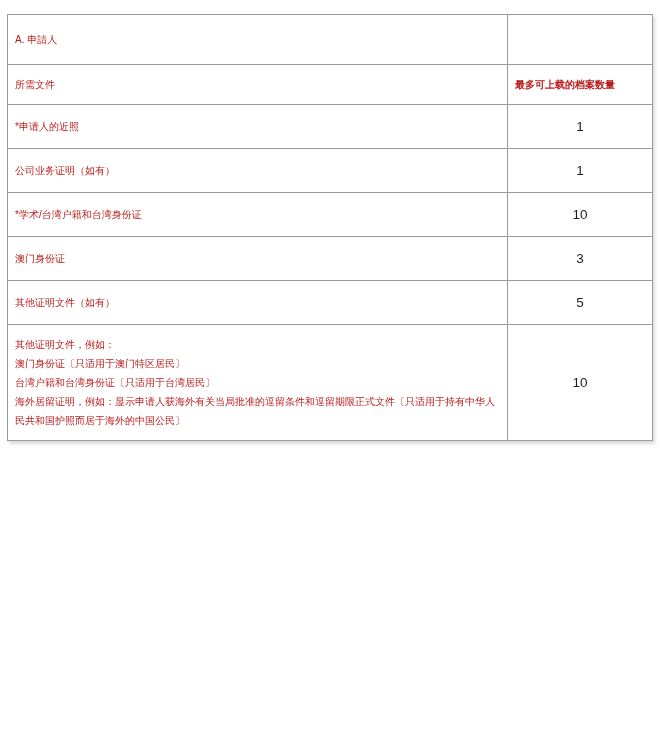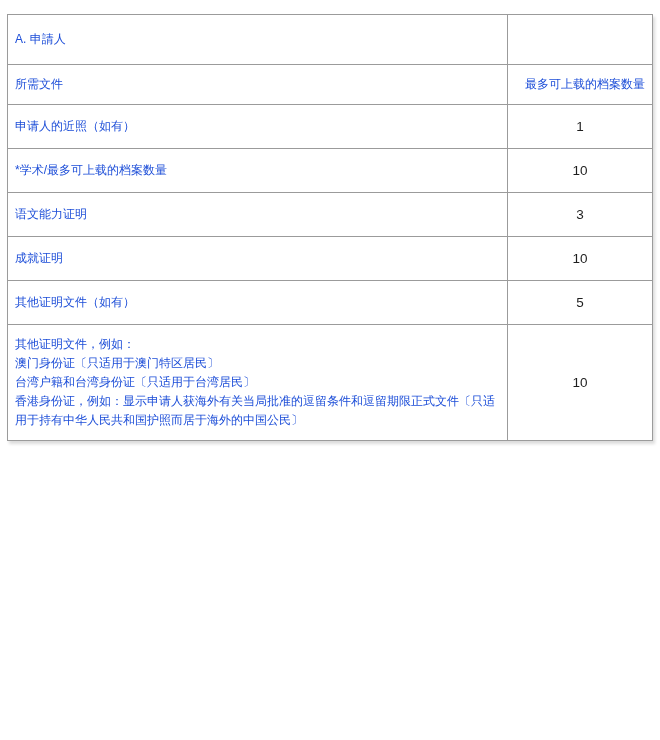--- a/index.html
+++ b/index.html
@@ -21,36 +21,36 @@
     width: 645px;
     border-collapse: collapse;
     table-layout: fixed;
     background: #ffffff;
     box-shadow: 2px 3px 3px #dcdcdc;
   }
   col.c-doc  { width: 500px; }
   col.c-num  { width: 145px; }
   td {
     border: 1px solid #9b9b9b;
-    font-size: 12px;
+    font-size: 10px;
     line-height: 19px;
-    color: #1d4ed8;
+    color: #b91c1c;
     padding: 10px 7px;
     vertical-align: middle;
     overflow: hidden;
   }
   tr.section-row td { height: 50px; }
   tr.colhead-row td { height: 26px; }
   tr.single-row td  { height: 44px; }
   td.num-cell {
     text-align: center;
     font-size: 13.5px;
     color: #1e1e1e;
   }
-  td.colhead-num { text-align: right; }
+  td.colhead-num { text-align: left; font-weight: bold; }
   .para-text {
     display: block;
     text-align: justify;
     text-justify: inter-ideograph;
   }
   .multiline-text {
     display: block;
     white-space: pre-line;
   }
 </style>
@@ -66,43 +66,43 @@
     <tbody>
       <tr class="section-row">
         <td>A. 申請人</td>
         <td></td>
       </tr>
       <tr class="colhead-row">
         <td>所需文件</td>
         <td class="colhead-num">最多可上载的档案数量</td>
       </tr>
       <tr class="single-row">
-        <td>申请人的近照（如有）</td>
+        <td>*申请人的近照</td>
         <td class="num-cell">1</td>
       </tr>
       <tr class="single-row">
-        <td>*学术/最多可上载的档案数量</td>
+        <td>公司业务证明（如有）</td>
+        <td class="num-cell">1</td>
+      </tr>
+      <tr class="single-row">
+        <td>*学术/台湾户籍和台湾身份证</td>
         <td class="num-cell">10</td>
       </tr>
       <tr class="single-row">
-        <td>语文能力证明</td>
+        <td>澳门身份证</td>
         <td class="num-cell">3</td>
-      </tr>
-      <tr class="single-row">
-        <td>成就证明</td>
-        <td class="num-cell">10</td>
       </tr>
       <tr class="single-row">
         <td>其他证明文件（如有）</td>
         <td class="num-cell">5</td>
       </tr>
       <tr class="last-row">
         <td>
             <span class="multiline-text">其他证明文件，例如：
 澳门身份证〔只适用于澳门特区居民〕
 台湾户籍和台湾身份证〔只适用于台湾居民〕
-香港身份证，例如：显示申请人获海外有关当局批准的逗留条件和逗留期限正式文件〔只适用于持有中华人民共和国护照而居于海外的中国公民〕</span>
+海外居留证明，例如：显示申请人获海外有关当局批准的逗留条件和逗留期限正式文件〔只适用于持有中华人民共和国护照而居于海外的中国公民〕</span>
           </td>
         <td class="num-cell">10</td>
       </tr>
     </tbody>
   </table>
 </div>
 
 </body></html>

